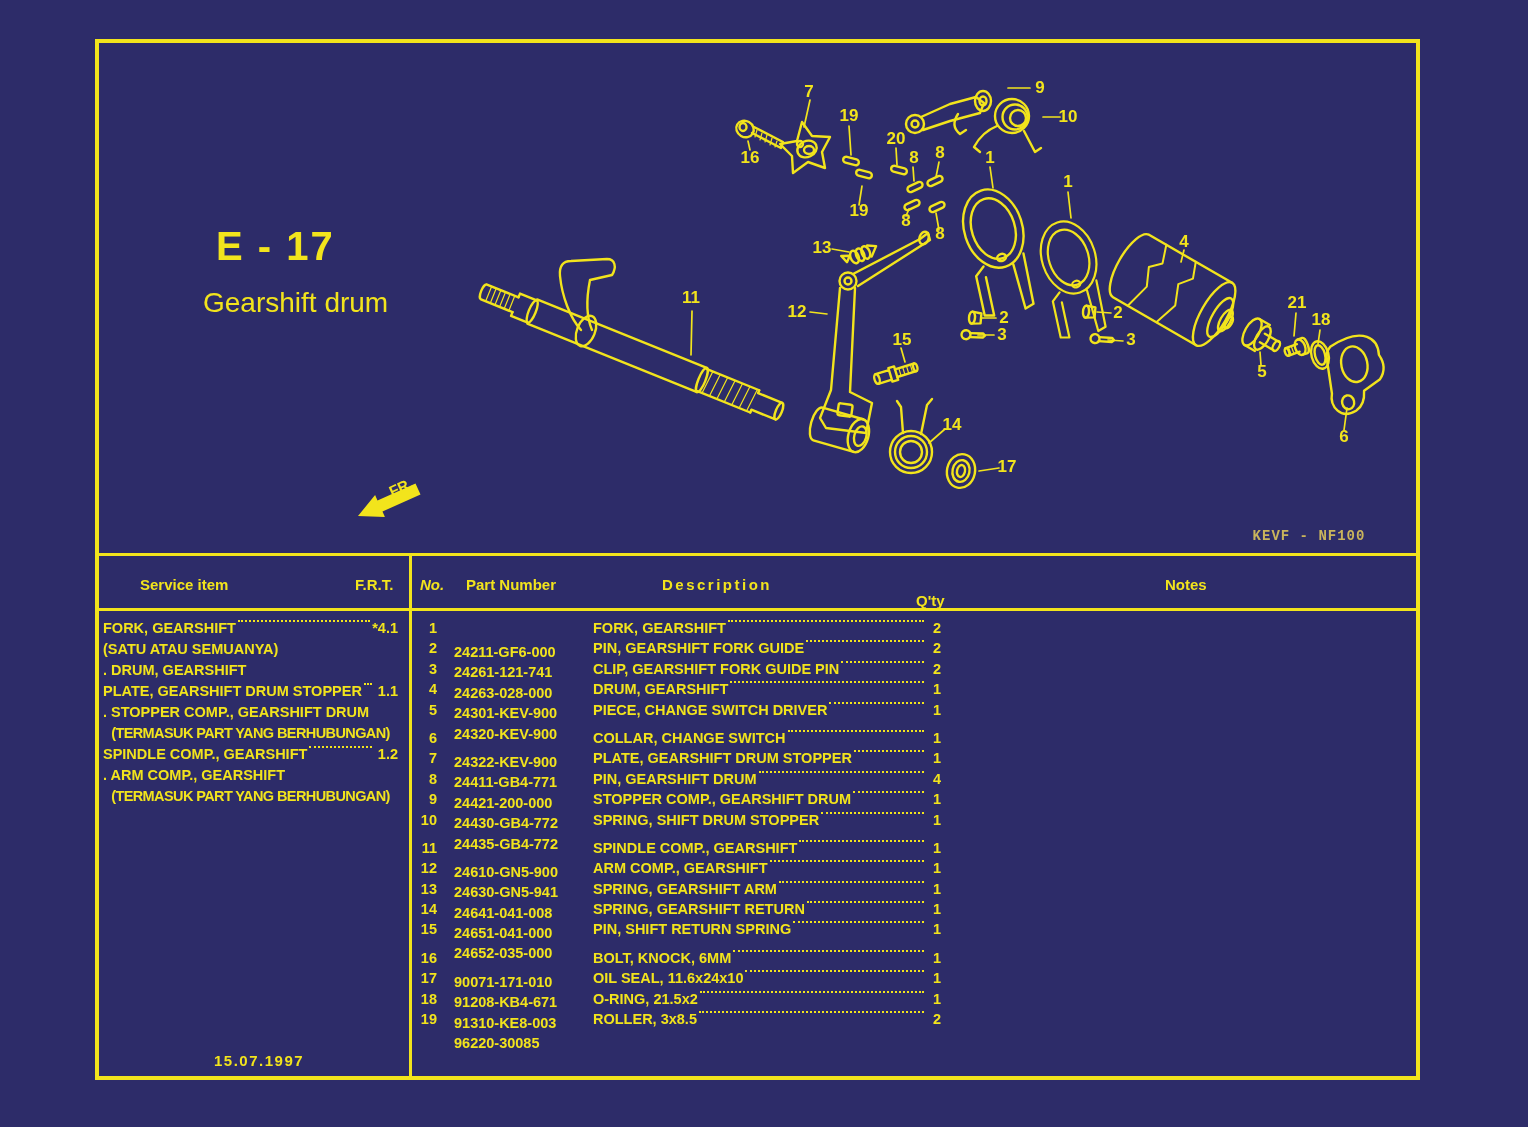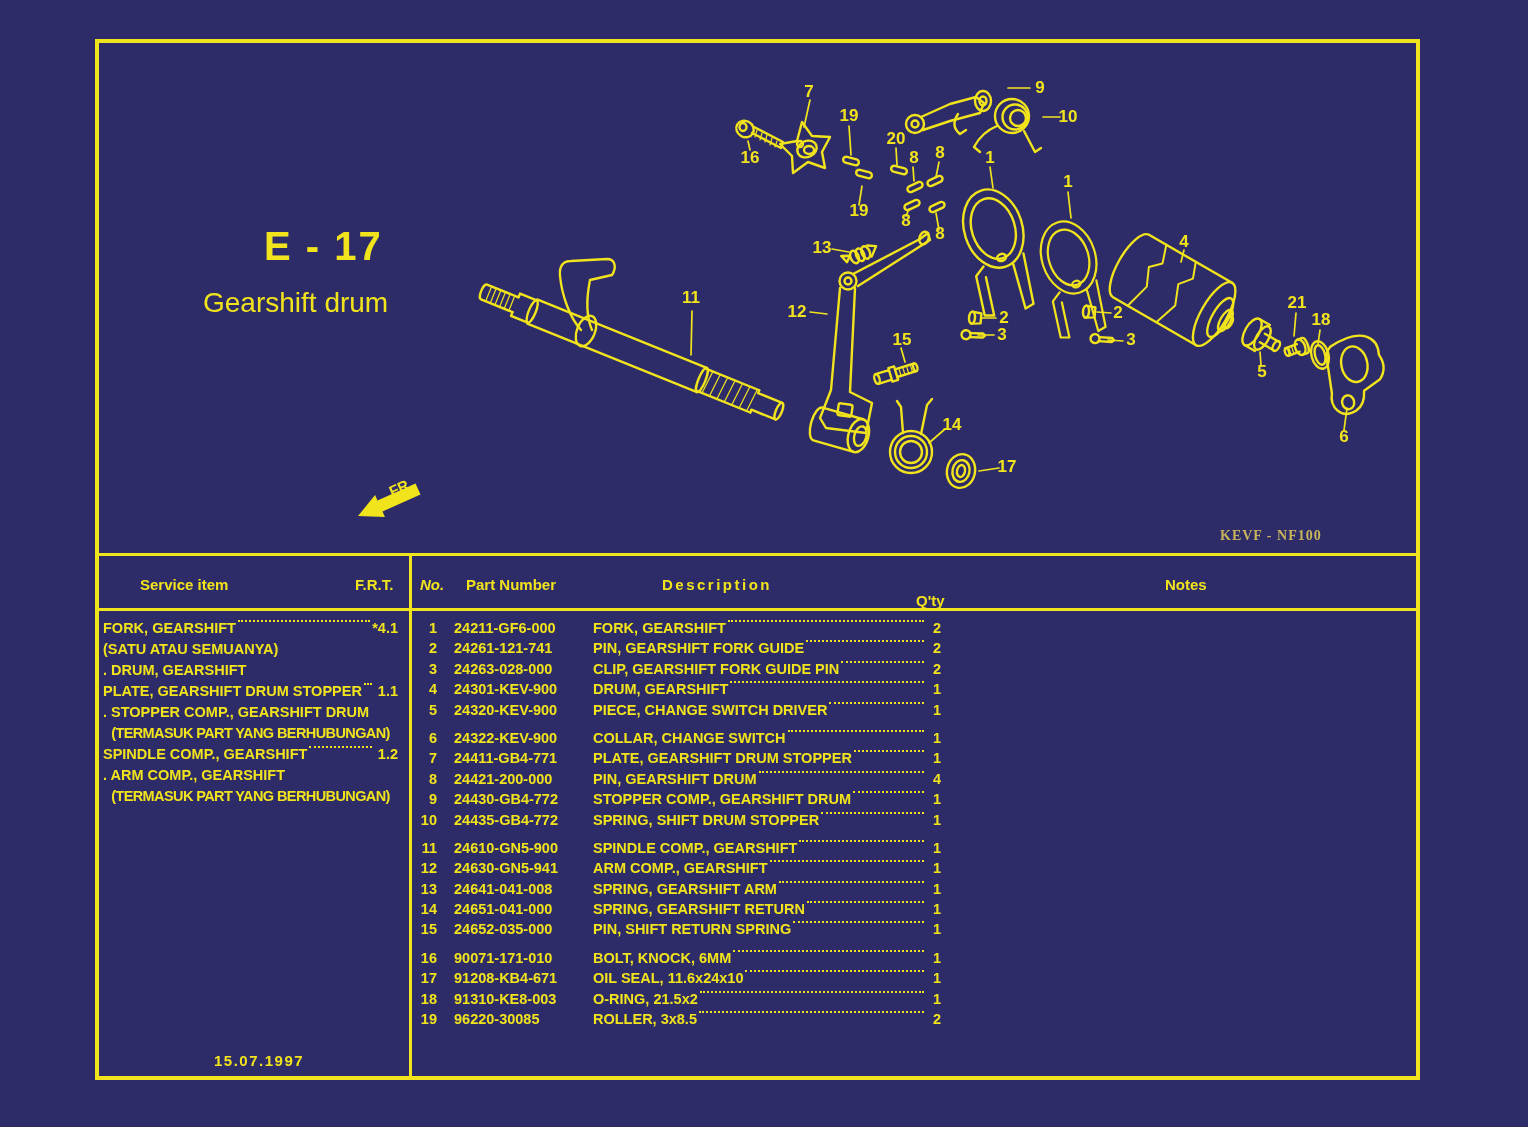--- a/index.html
+++ b/index.html
@@ -11,23 +11,23 @@
   .page{position:relative;width:1528px;height:1127px;background:var(--bg);overflow:hidden;
         font-family:"Liberation Sans",sans-serif;color:var(--yl);}
   .abs{position:absolute;}
   
   .frame{left:95px;top:39px;width:1317px;height:1033px;border:4px solid var(--yl);}
   .hline,.vline{background:var(--yl);}
   .hl-tabletop{left:95px;top:553px;width:1325px;height:3px;}
   .hl-header{left:95px;top:608px;width:1325px;height:3px;}
   .vl-divider{left:409px;top:553px;width:3px;height:527px;}
   
-  .code{left:216px;top:224px;font-size:40px;font-weight:bold;letter-spacing:2px;margin-left:48px;}
+  .code{left:216px;top:224px;font-size:40px;font-weight:bold;letter-spacing:2px;}
   .name{left:163px;top:287px;font-size:28px;margin-left:40px;}
-  .ref{left:1220px;top:528px;width:178px;text-align:left;font-family:Liberation Serif, serif;
+  .ref{left:1220px;top:528px;width:178px;text-align:center;font-family:Liberation Mono, monospace;
        font-weight:bold;font-size:14px;letter-spacing:1px;color:var(--gold);}
   .date{left:214px;top:1052px;font-size:15px;font-weight:bold;letter-spacing:1.5px;text-align:right;}
   
   .th{font-size:15px;font-weight:bold;top:576px;}
   .th-service{left:140px;}
   .th-frt{left:355px;}
   .th-no{left:420px;font-style:italic;}
   .th-pn{left:466px;}
   .th-desc{left:662px;letter-spacing:2.5px;}
   .th-qty{left:916px;margin-top:16px;}
@@ -36,21 +36,21 @@
   .svc{left:103px;top:620px;width:295px;font-size:14.5px;font-weight:bold;}
   .svc-line{display:flex;align-items:flex-start;height:21px;white-space:nowrap;}
   .svc-line.tight{letter-spacing:-0.6px;justify-content:center;}
   .svc-val{min-width:24px;text-align:right;}
   .leader{flex:1 1 auto;min-width:6px;border-bottom:2px dotted var(--yl);margin:0 2px 4px 2px;}
   
   .rows{left:411px;top:620px;width:530px;font-size:14.5px;font-weight:bold;}
   .prow{display:flex;align-items:flex-start;height:20.4px;white-space:nowrap;}
   .prow.gap{margin-top:8px;}
   .c-no{width:26px;text-align:right;flex:0 0 auto;}
-  .c-pn{margin-left:17px;width:139px;flex:0 0 auto;}
+  .c-pn{margin-left:17px;width:139px;flex:0 0 auto;margin-top:24px;}
   .c-desc{flex:0 0 auto;}
   .c-qty{width:15px;text-align:right;flex:0 0 auto;}
   
   svg.diagram{left:0;top:0;width:1528px;height:1127px;}
   .art{stroke:var(--yl);fill:none;stroke-width:2.4;stroke-linecap:round;stroke-linejoin:round;}
   .thin{stroke-width:1.2;}
   .led{stroke:var(--yl);fill:none;stroke-width:1.7;stroke-linecap:round;}
   .callout{fill:var(--yl);font-family:"Liberation Sans",sans-serif;font-size:17px;font-weight:bold;text-anchor:middle;}
   .frtxt{fill:var(--yl);font-family:"Liberation Sans",sans-serif;font-size:15px;font-weight:bold;}
 </style>

